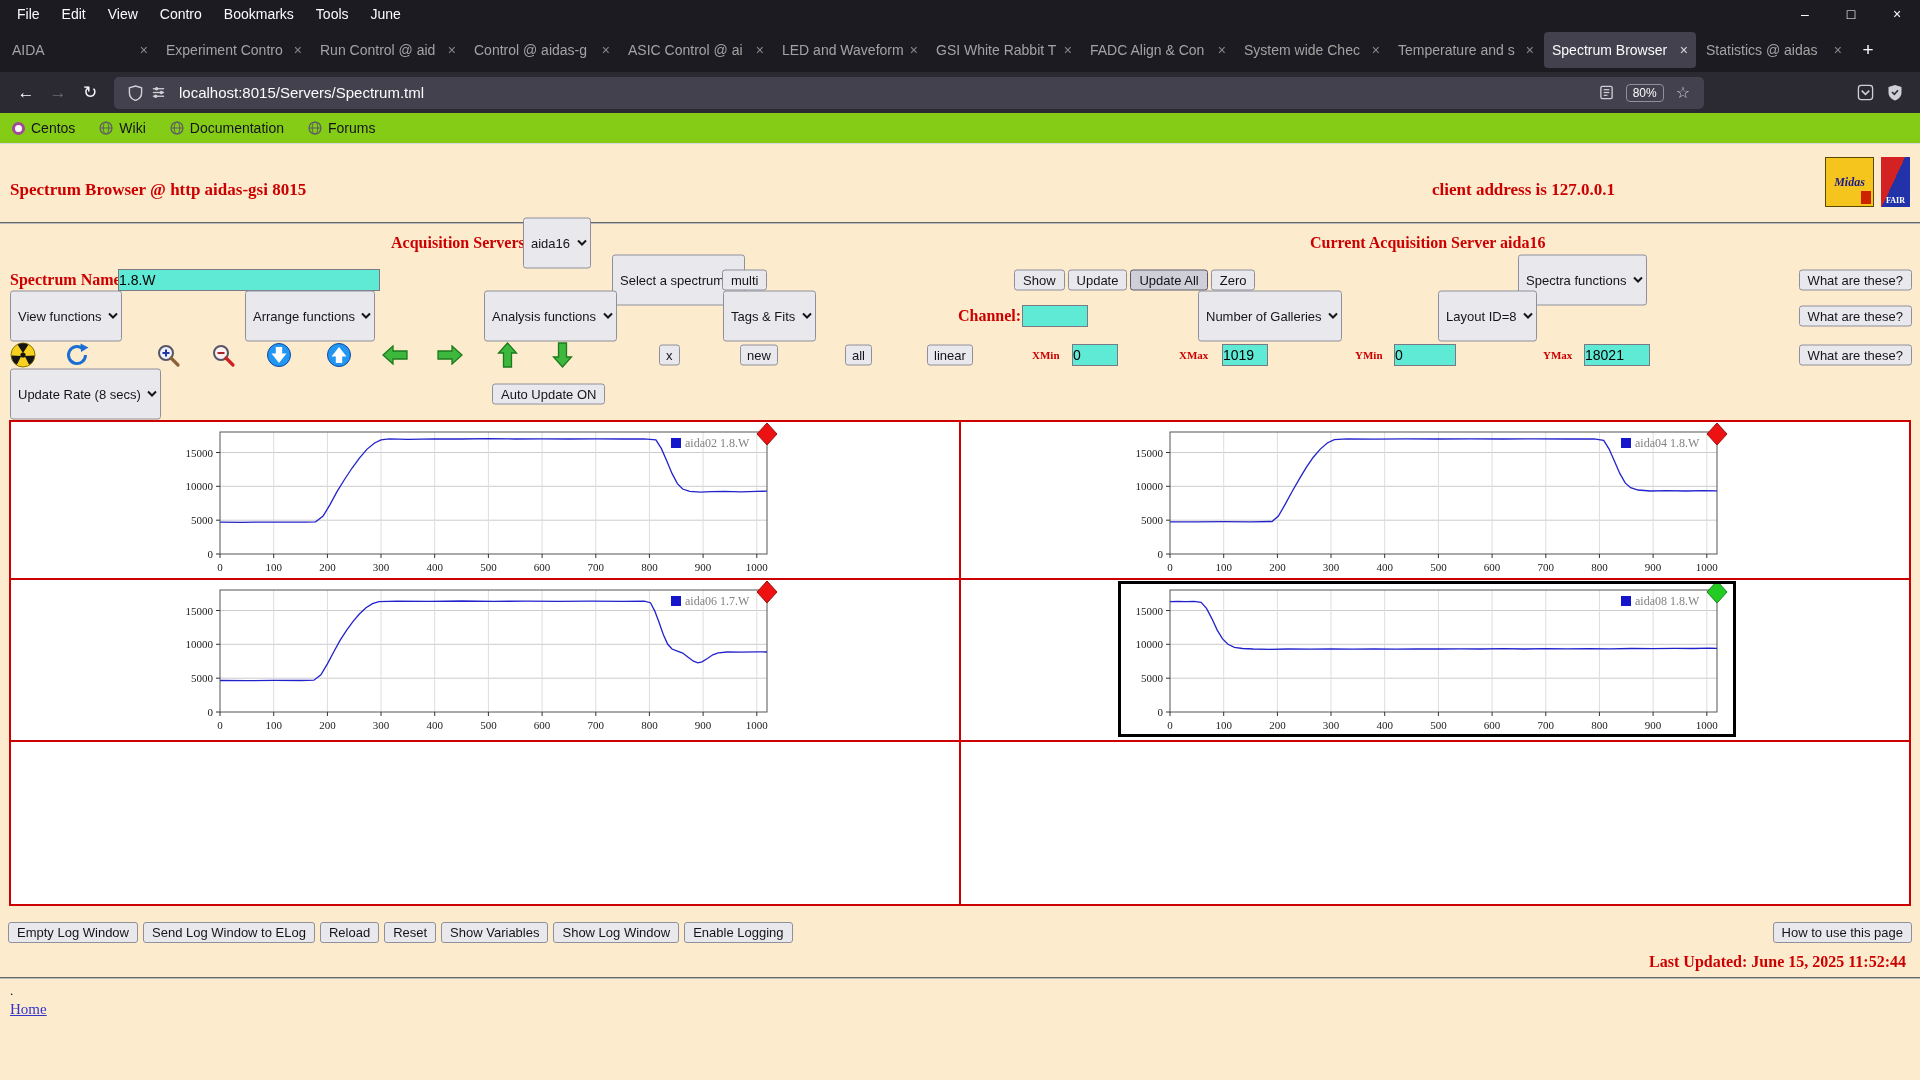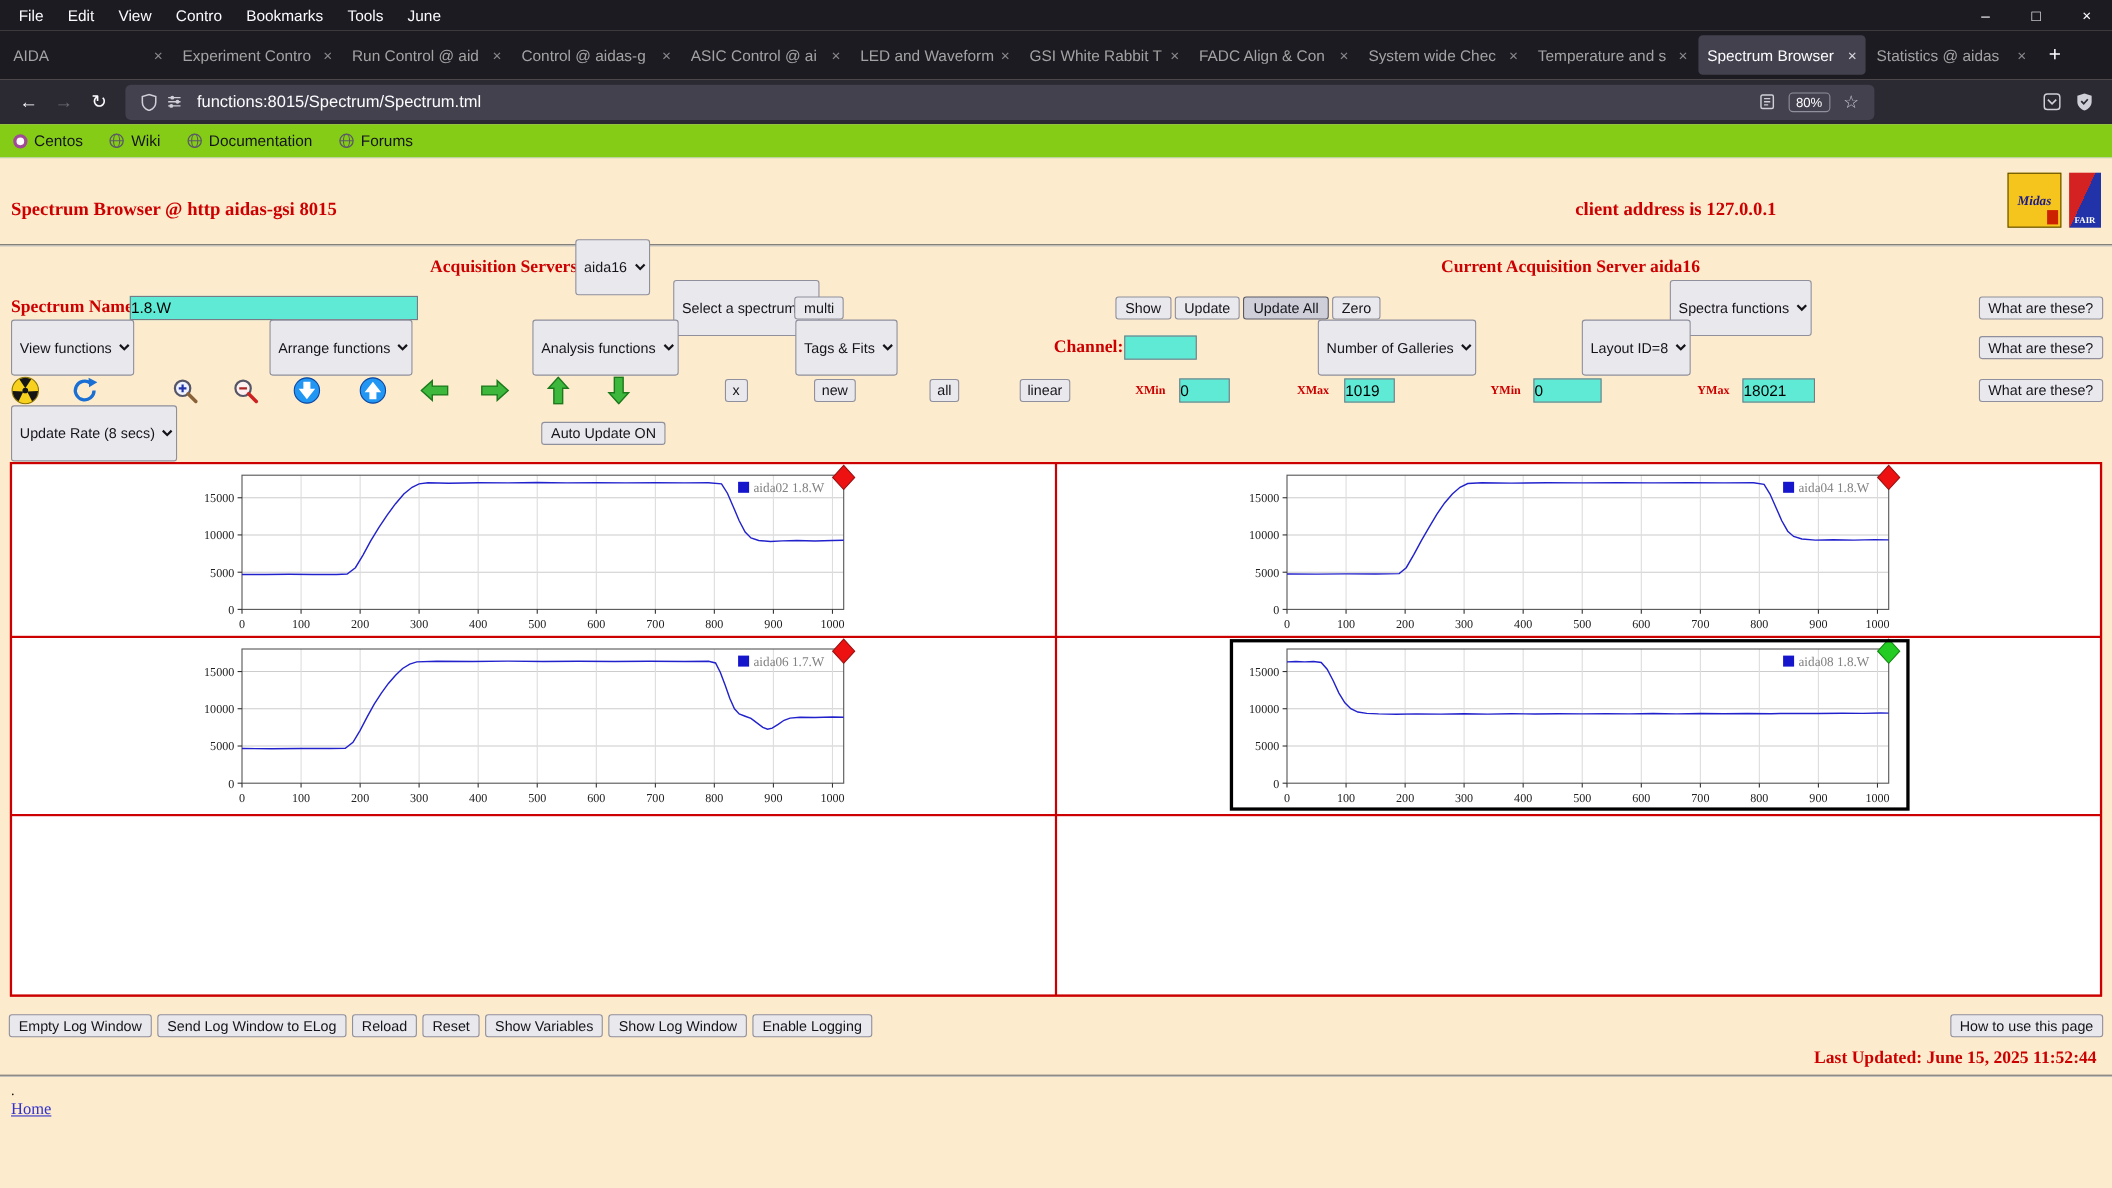--- a/index.html
+++ b/index.html
@@ -182,21 +182,21 @@
             <line x1="2" y1="8" x2="14" y2="8"></line>
             <line x1="2" y1="12" x2="14" y2="12"></line>
           </g>
           <g fill="#cfcfd8">
             <circle cx="6" cy="4" r="1.9"></circle>
             <circle cx="11" cy="8" r="1.9"></circle>
             <circle cx="5" cy="12" r="1.9"></circle>
           </g>
         </svg>
     </span>
-    <span class="url-text">functions:8015/Spectrum/Spectrum.tml</span>
+    <span class="url-text">localhost:8015/Servers/Spectrum.tml</span>
     <span class="spacer"></span>
     <span class="url-right-icon">
       <svg width="15" height="15" viewBox="0 0 16 16">
           <rect x="2" y="1.5" width="12" height="13" rx="1.5" fill="none" stroke="#cfcfd8" stroke-width="1.4"></rect>
           <line x1="5" y1="5" x2="11" y2="5" stroke="#cfcfd8" stroke-width="1.3"></line>
           <line x1="5" y1="8" x2="11" y2="8" stroke="#cfcfd8" stroke-width="1.3"></line>
           <line x1="5" y1="11" x2="9" y2="11" stroke="#cfcfd8" stroke-width="1.3"></line>
         </svg>
     </span>
     <span class="zoom-pill">80%</span>

